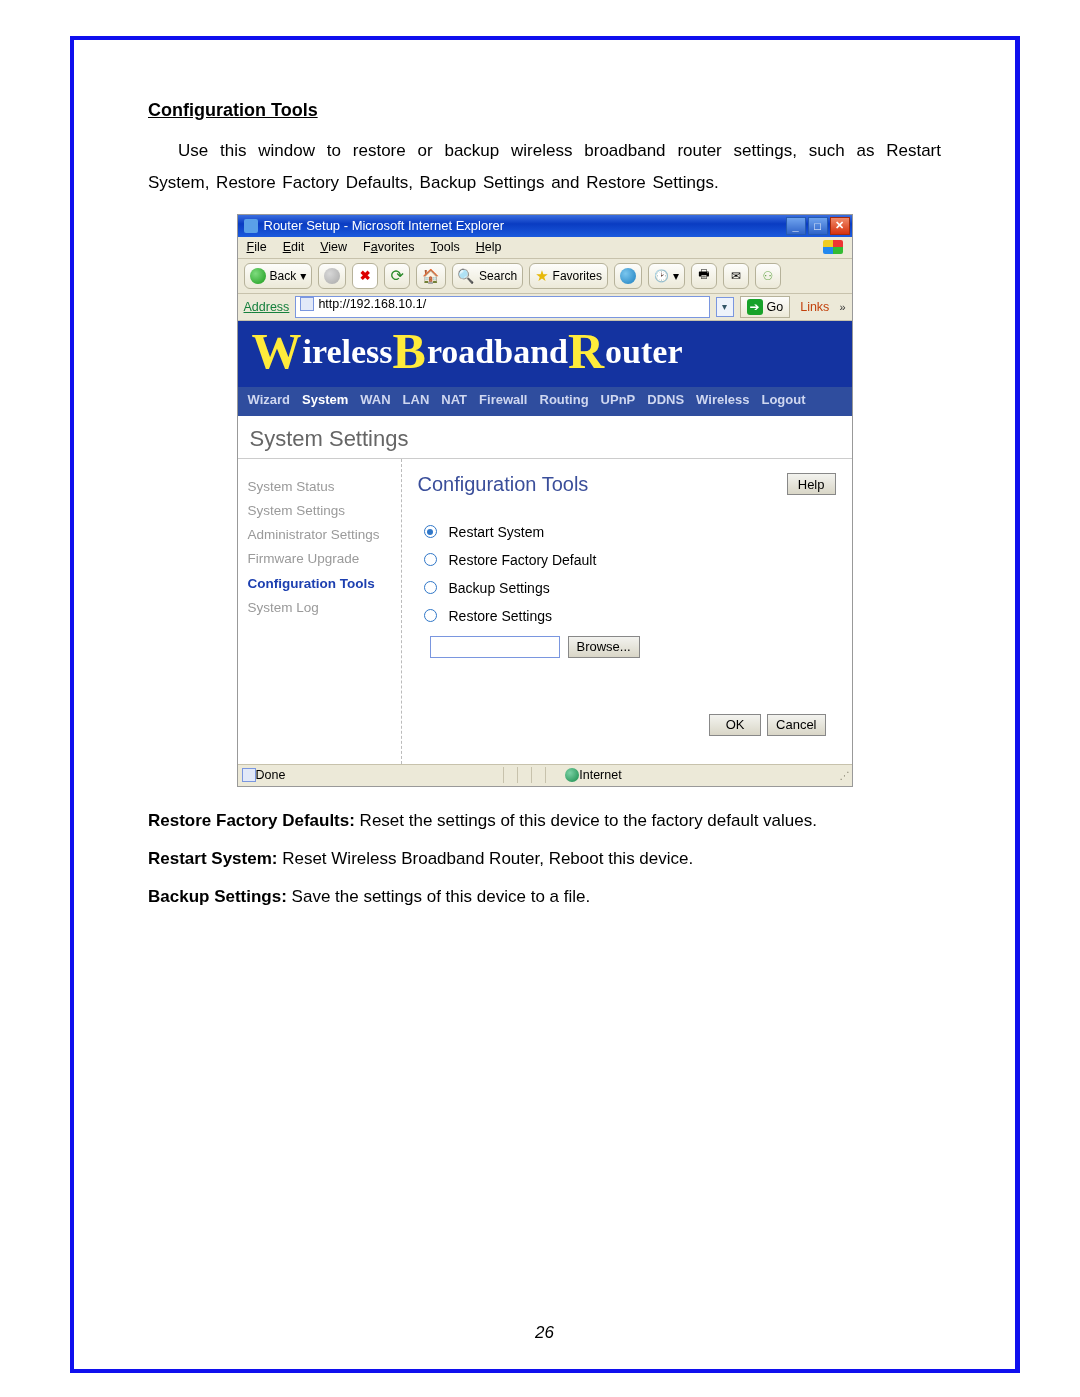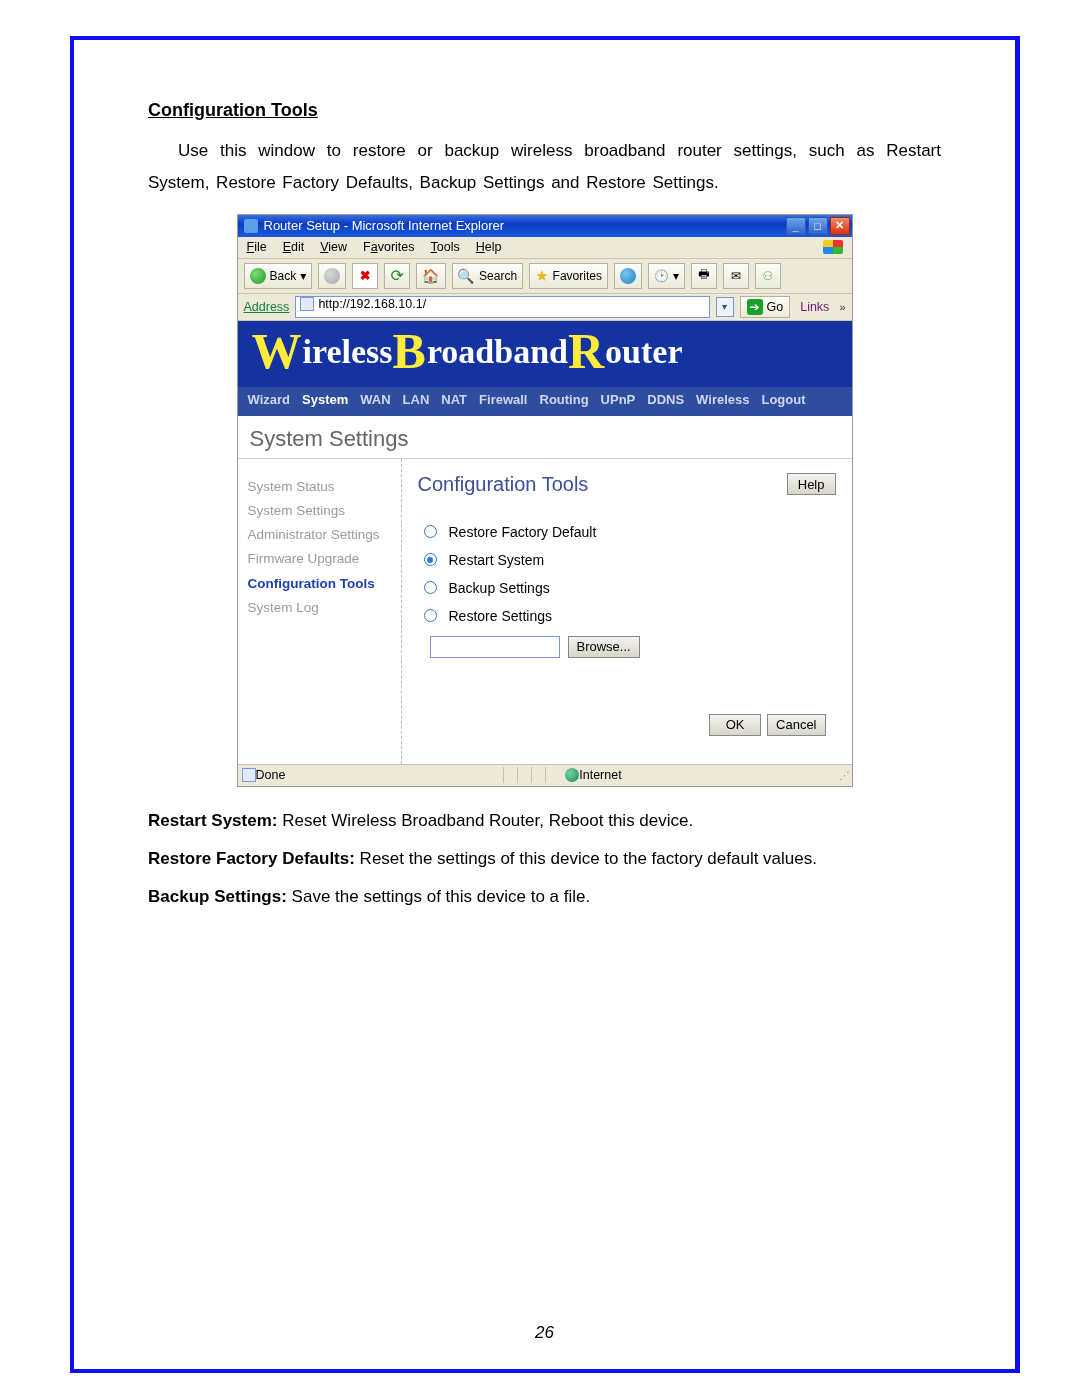--- a/index.html
+++ b/index.html
@@ -73,21 +73,21 @@
     background: conic-gradient(#e33 0 25%, #3b3 0 50%, #28e 0 75%, #ec2 0);
     border-radius:2px;
   }
   .toolbar {
     display:flex; align-items:center; gap:6px;
     padding:4px 6px;
     border-bottom:1px solid #c7c2ac;
   }
   .tbtn {
     height:26px; min-width:26px;
-    border:1px solid #b6b29a; border-radius:0;
+    border:1px solid #b6b29a; border-radius:6px;
     background:linear-gradient(#fdfdfb,#ece9d8);
     display:flex; align-items:center; justify-content:center; gap:4px;
     padding:0 5px; font-size:12px;
   }
   .dot { width:16px; height:16px; border-radius:50%; }
   .g-back { background:radial-gradient(circle at 35% 35%, #7edc7e, #1a9a1a); }
   .g-fwd  { background:radial-gradient(circle at 35% 35%, #d8d8d8, #a9a9a9); }
   .x-red  { background:#fff; color:#d00; font-weight:bold; font-size:13px; }
   .g-ref  { color:#2a8a2a; font-size:16px; }
   .home   { color:#e59b1d; font-size:14px; }
@@ -111,21 +111,21 @@
     display:flex; align-items:center; justify-content:center; font-size:10px; color:#356;
   }
   .gobtn {
     height:22px; border:1px solid #b6b29a; background:linear-gradient(#fdfdfb,#ece9d8);
     display:flex; align-items:center; gap:4px; padding:0 6px; font-size:12.5px;
   }
   .gobtn .arrow {
     width:16px;height:16px;background:#17a22a;border-radius:3px;color:#fff;
     display:flex;align-items:center;justify-content:center;font-size:12px;
   }
-  .links { color:#701a75; padding:0 4px; }
+  .links { color:#c2410c; padding:0 4px; }
   .dbl { font-size:11px; color:#333; }
 
   
   .rpage { background:#fff; }
   .banner {
     background:#1433a0; color:#fff;
     font-family: Georgia, 'Times New Roman', serif;
     font-weight:bold; font-size:34px;
     padding:10px 14px 16px 14px;
     display:flex; align-items:flex-end; gap:0;
@@ -306,26 +306,26 @@
           <div class="sel">Configuration Tools</div>
           <div>System Log</div>
         </div>
         <div class="content">
           <div class="chead">
             <h3>Configuration Tools</h3>
             <button class="helpbtn">Help</button>
           </div>
           <div class="opts">
             <div class="opt">
+              <span class="r sel"></span>
+              <span>Restart System</span>
+            </div>
+            <div class="opt">
               <span class="r"></span>
               <span>Restore Factory Default</span>
-            </div>
-            <div class="opt">
-              <span class="r sel"></span>
-              <span>Restart System</span>
             </div>
             <div class="opt">
               <span class="r"></span>
               <span>Backup Settings</span>
             </div>
             <div class="opt">
               <span class="r"></span>
               <span>Restore Settings</span>
             </div>
             <div class="frow">
@@ -350,19 +350,19 @@
           <div class="cell"></div>
           <div class="cell"></div>
         </div>
       <span class="globe"></span>
       <span>Internet</span>
       <span class="grip">⋰</span>
     </div>
   </div>
 
   <div class="defs">
+    <p><b>Restore Factory Defaults:</b><span> Reset the settings of this device to the factory default values.</span></p>
     <p><b>Restart System:</b><span> Reset Wireless Broadband Router, Reboot this device.</span></p>
-    <p><b>Restore Factory Defaults:</b><span> Reset the settings of this device to the factory default values.</span></p>
     <p><b>Backup Settings:</b><span> Save the settings of this device to a file.</span></p>
   </div>
 
   <div class="pagenum">26</div>
 </div>
 
 </body></html>

